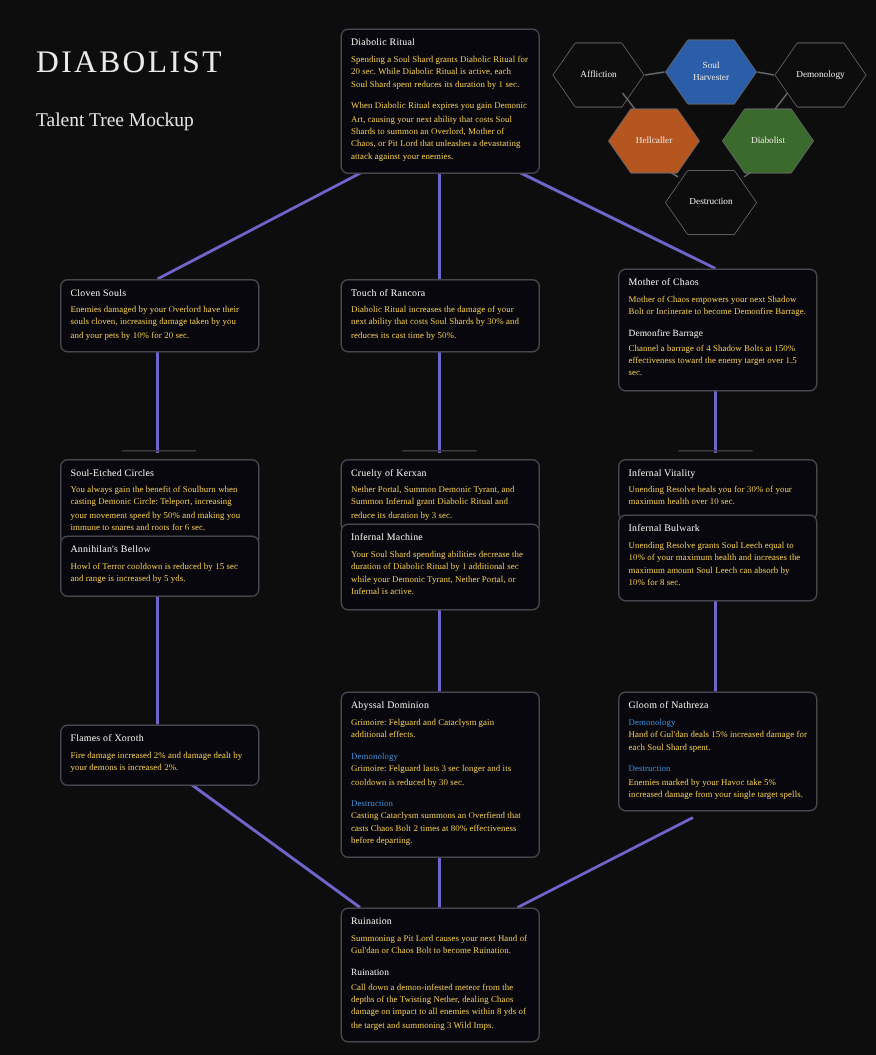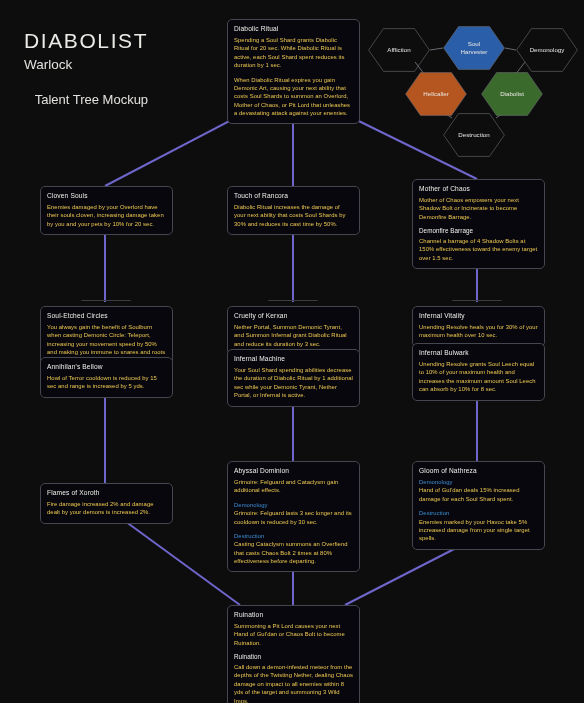--- a/index.html
+++ b/index.html
@@ -6,39 +6,40 @@
   html, body {
     width: 584px; height: 703px;
     background: #0a0a0a;
     font-family: "Liberation Sans", sans-serif;
     overflow: hidden;
   }
   #stage {
     position: relative;
     width: 584px; height: 703px;
     background: #0d0d0e;
+    font-family: Liberation Serif, serif;
   }
   #edges {
     position: absolute; left: 0; top: 0;
     width: 584px; height: 703px;
     pointer-events: none;
   }
 
   
   .title-block { position: absolute; left: 24px; top: 28px; }
   .title-main {
     color: #eceae6; font-size: 21px; letter-spacing: 1.6px;
     font-weight: 400; line-height: 1.25;
   }
   .title-sub {
     color: #e3e1dd; font-size: 13.5px; line-height: 1.32;
     font-weight: 400; margin-top: 2px;
   }
   .title-mockup {
-    color: #e3e1dd; font-size: 13px; margin-top: 18px; font-weight: 400; text-align: right;
+    color: #e3e1dd; font-size: 13px; margin-top: 18px; font-weight: 400;
   }
 
   
   .card {
     position: absolute;
     background: #07070d;
     border: 1px solid #46474e;
     border-radius: 5px;
     padding: 5px 6px 6px 6px;
     z-index: 3;
@@ -113,21 +114,20 @@
       <line x1="430" y1="50" x2="443" y2="48" stroke="#6a6a70" stroke-width="1"></line>
       <line x1="505" y1="48" x2="516" y2="50" stroke="#6a6a70" stroke-width="1"></line>
       <line x1="415" y1="62" x2="432" y2="84" stroke="#6a6a70" stroke-width="1"></line>
       <line x1="508" y1="84" x2="525" y2="62" stroke="#6a6a70" stroke-width="1"></line>
       <line x1="432" y1="105" x2="452" y2="118" stroke="#6a6a70" stroke-width="1"></line>
       <line x1="496" y1="118" x2="515" y2="105" stroke="#6a6a70" stroke-width="1"></line>
     </svg>
 
   <div class="title-block">
     <div class="title-main">DIABOLIST</div>
-    <div class="title-sub">Warlock</div>
     <div class="title-mockup">Talent Tree Mockup</div>
   </div>
 
   <div id="hex-cluster">
       <div class="hex" style="left: 368px; top: 28px; width: 62px; height: 44px;">
         <svg class="hex-shape" viewBox="0 0 100 72" preserveAspectRatio="none" width="62" height="44">
           <polygon points="25,1 75,1 99,36 75,71 25,71 1,36" fill="none" stroke="#6a6a70" stroke-width="1"></polygon>
         </svg>
         <span class="hex-label">Affliction</span>
       </div>

